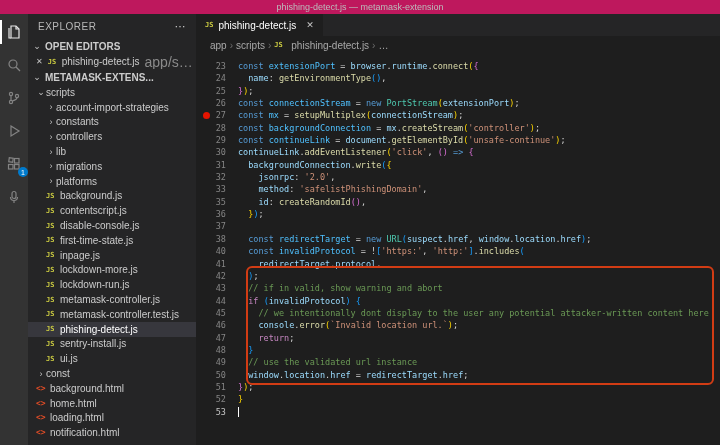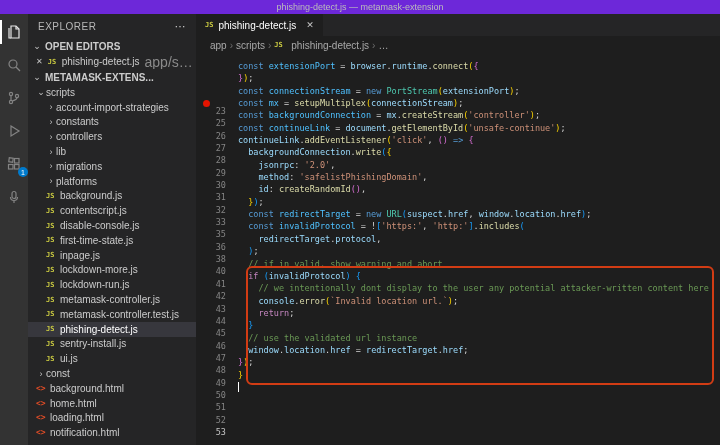--- a/index.html
+++ b/index.html
@@ -1,20 +1,20 @@
 <!DOCTYPE html>
 <html><head>
 <meta charset="utf-8">
 <style>
   * { box-sizing: border-box; margin: 0; padding: 0; }
   html,body { width:720px; height:445px; overflow:hidden; }
   body { background:#1e1e1e; font-family:"Liberation Sans", sans-serif; cursor:default; }
 
   
-  .titlebar { height:14px; background:#6d28d9; display:flex; align-items:center; justify-content:center; }
+  .titlebar { height:14px; background:#be185d; display:flex; align-items:center; justify-content:center; }
   .title-text { font-size:9px; color:#bcbcbc; }
 
   
   .main { display:flex; height:431px; }
 
   
   .activitybar { width:28px; background:#333333; display:flex; flex-direction:column; align-items:center; padding-top:8px; gap:13px; flex:none; }
   .ab-item { width:28px; height:20px; display:flex; align-items:center; justify-content:center; position:relative; }
   .ab-item svg { stroke:#848484; fill:none; stroke-width:1.2; }
   .ab-item.active svg { stroke:#e7e7e7; }
@@ -43,21 +43,21 @@
   .tab .js-badge { width:auto; }
   .tab-close { color:#c5c5c5; font-size:9px; margin-left:5px; }
   .breadcrumbs { height:18px; display:flex; align-items:center; gap:3px; padding-left:14px; font-size:10px; color:#a9a9a9; flex:none; }
   .bc-sep { color:#6e6e6e; font-size:10px; }
   .bc-item { display:flex; align-items:center; gap:3px; }
 
   
   .code-area { position:relative; flex:1; padding-top:6px; font-family:"DejaVu Sans Mono", monospace; font-size:8.5px; overflow:hidden; }
   .code-line { display:flex; height:12.35px; line-height:12.35px; white-space:pre; }
   .gutter { width:42px; flex:none; position:relative; }
-  .ln { display:block; width:30px; text-align:right; color:#858585;margin-top:45px; }
+  .ln { display:block; width:30px; text-align:right; color:#858585; }
   .ln.active { color:#c6c6c6; }
   .bp-dot { position:absolute; left:7px; top:3px; width:7px; height:7px; border-radius:50%; background:#e51400; }
   .lc { flex:1; min-width:0; }
   .tk.kw{color:#569cd6} .tk.ctrl{color:#c586c0} .tk.dec{color:#4fc1ff}
   .tk.var{color:#9cdcfe} .tk.fn{color:#dcdcaa} .tk.cls{color:#4ec9b0}
   .tk.str{color:#ce9178} .tk.cm{color:#6a9955} .tk.pl{color:#d4d4d4}
   .tk.bg{color:#ffd700} .tk.bp{color:#da70d6} .tk.bb{color:#179fff}
   .caret { display:inline-block; width:1px; height:10px; background:#ffffff; vertical-align:middle; animation:blink 1s step-end infinite; }
   @keyframes blink { 0%,49%{opacity:1} 50%,100%{opacity:0} }
   .annotation-box { position:absolute; left:50px; width:468px; border:2px solid #d23c14; border-radius:6px; pointer-events:none; z-index:5; }
@@ -260,31 +260,33 @@
           <span>phishing-detect.js</span>
         </span>
         <span class="bc-sep">›</span>
         <span class="bc-item">
           <span>…</span>
         </span>
       </div>
     <div class="code-area">
       <div id="code-lines">
           <div class="code-line"><div class="gutter"><span class="ln">23</span></div><span class="lc"><span class="tk kw">const </span><span class="tk dec">extensionPort</span><span class="tk pl"> = </span><span class="tk var">browser</span><span class="tk pl">.</span><span class="tk var">runtime</span><span class="tk pl">.</span><span class="tk fn">connect</span><span class="tk bg">(</span><span class="tk bp">{</span></span></div>
+          <div class="code-line"><div class="gutter"><span class="ln">24</span></div><span class="lc"><span class="tk pl">  </span><span class="tk var">name</span><span class="tk pl">: </span><span class="tk fn">getEnvironmentType</span><span class="tk bb">()</span><span class="tk pl">,</span></span></div>
           <div class="code-line"><div class="gutter"><span class="ln">25</span></div><span class="lc"><span class="tk bp">}</span><span class="tk bg">)</span><span class="tk pl">;</span></span></div>
           <div class="code-line"><div class="gutter"><span class="ln">26</span></div><span class="lc"><span class="tk kw">const </span><span class="tk dec">connectionStream</span><span class="tk pl"> = </span><span class="tk kw">new </span><span class="tk cls">PortStream</span><span class="tk bg">(</span><span class="tk var">extensionPort</span><span class="tk bg">)</span><span class="tk pl">;</span></span></div>
           <div class="code-line"><div class="gutter"><span class="bp-dot"></span><span class="ln">27</span></div><span class="lc"><span class="tk kw">const </span><span class="tk dec">mx</span><span class="tk pl"> = </span><span class="tk fn">setupMultiplex</span><span class="tk bg">(</span><span class="tk var">connectionStream</span><span class="tk bg">)</span><span class="tk pl">;</span></span></div>
           <div class="code-line"><div class="gutter"><span class="ln">28</span></div><span class="lc"><span class="tk kw">const </span><span class="tk dec">backgroundConnection</span><span class="tk pl"> = </span><span class="tk var">mx</span><span class="tk pl">.</span><span class="tk fn">createStream</span><span class="tk bg">(</span><span class="tk str">'controller'</span><span class="tk bg">)</span><span class="tk pl">;</span></span></div>
           <div class="code-line"><div class="gutter"><span class="ln">29</span></div><span class="lc"><span class="tk kw">const </span><span class="tk dec">continueLink</span><span class="tk pl"> = </span><span class="tk var">document</span><span class="tk pl">.</span><span class="tk fn">getElementById</span><span class="tk bg">(</span><span class="tk str">'unsafe-continue'</span><span class="tk bg">)</span><span class="tk pl">;</span></span></div>
           <div class="code-line"><div class="gutter"><span class="ln">30</span></div><span class="lc"><span class="tk var">continueLink</span><span class="tk pl">.</span><span class="tk fn">addEventListener</span><span class="tk bg">(</span><span class="tk str">'click'</span><span class="tk pl">, </span><span class="tk bp">()</span><span class="tk pl"> </span><span class="tk kw">=&gt;</span><span class="tk pl"> </span><span class="tk bp">{</span></span></div>
           <div class="code-line"><div class="gutter"><span class="ln">31</span></div><span class="lc"><span class="tk pl">  </span><span class="tk var">backgroundConnection</span><span class="tk pl">.</span><span class="tk fn">write</span><span class="tk bb">(</span><span class="tk bg">{</span></span></div>
           <div class="code-line"><div class="gutter"><span class="ln">32</span></div><span class="lc"><span class="tk pl">    </span><span class="tk var">jsonrpc</span><span class="tk pl">: </span><span class="tk str">'2.0'</span><span class="tk pl">,</span></span></div>
           <div class="code-line"><div class="gutter"><span class="ln">33</span></div><span class="lc"><span class="tk pl">    </span><span class="tk var">method</span><span class="tk pl">: </span><span class="tk str">'safelistPhishingDomain'</span><span class="tk pl">,</span></span></div>
           <div class="code-line"><div class="gutter"><span class="ln">35</span></div><span class="lc"><span class="tk pl">    </span><span class="tk var">id</span><span class="tk pl">: </span><span class="tk fn">createRandomId</span><span class="tk bp">()</span><span class="tk pl">,</span></span></div>
           <div class="code-line"><div class="gutter"><span class="ln">36</span></div><span class="lc"><span class="tk pl">  </span><span class="tk bg">}</span><span class="tk bb">)</span><span class="tk pl">;</span></span></div>
+          <div class="code-line"><div class="gutter"><span class="ln">37</span></div><span class="lc"></span></div>
           <div class="code-line"><div class="gutter"><span class="ln">38</span></div><span class="lc"><span class="tk pl">  </span><span class="tk kw">const </span><span class="tk dec">redirectTarget</span><span class="tk pl"> = </span><span class="tk kw">new </span><span class="tk cls">URL</span><span class="tk bb">(</span><span class="tk var">suspect</span><span class="tk pl">.</span><span class="tk var">href</span><span class="tk pl">, </span><span class="tk var">window</span><span class="tk pl">.</span><span class="tk var">location</span><span class="tk pl">.</span><span class="tk var">href</span><span class="tk bb">)</span><span class="tk pl">;</span></span></div>
           <div class="code-line"><div class="gutter"><span class="ln">40</span></div><span class="lc"><span class="tk pl">  </span><span class="tk kw">const </span><span class="tk dec">invalidProtocol</span><span class="tk pl"> = !</span><span class="tk bb">[</span><span class="tk str">'https:'</span><span class="tk pl">, </span><span class="tk str">'http:'</span><span class="tk bb">]</span><span class="tk pl">.</span><span class="tk fn">includes</span><span class="tk bb">(</span></span></div>
           <div class="code-line"><div class="gutter"><span class="ln">41</span></div><span class="lc"><span class="tk pl">    </span><span class="tk var">redirectTarget</span><span class="tk pl">.</span><span class="tk var">protocol</span><span class="tk pl">,</span></span></div>
           <div class="code-line"><div class="gutter"><span class="ln">42</span></div><span class="lc"><span class="tk pl">  </span><span class="tk bb">)</span><span class="tk pl">;</span></span></div>
           <div class="code-line"><div class="gutter"><span class="ln">43</span></div><span class="lc"><span class="tk pl">  </span><span class="tk cm">// if in valid, show warning and abort</span></span></div>
           <div class="code-line"><div class="gutter"><span class="ln">44</span></div><span class="lc"><span class="tk pl">  </span><span class="tk ctrl">if</span><span class="tk pl"> </span><span class="tk bb">(</span><span class="tk var">invalidProtocol</span><span class="tk bb">)</span><span class="tk pl"> </span><span class="tk bb">{</span></span></div>
           <div class="code-line"><div class="gutter"><span class="ln">45</span></div><span class="lc"><span class="tk pl">    </span><span class="tk cm">// we intentionally dont display to the user any potential attacker-written content here</span></span></div>
           <div class="code-line"><div class="gutter"><span class="ln">46</span></div><span class="lc"><span class="tk pl">    </span><span class="tk var">console</span><span class="tk pl">.</span><span class="tk fn">error</span><span class="tk bg">(</span><span class="tk str">`Invalid location url.`</span><span class="tk bg">)</span><span class="tk pl">;</span></span></div>
           <div class="code-line"><div class="gutter"><span class="ln">47</span></div><span class="lc"><span class="tk pl">    </span><span class="tk ctrl">return</span><span class="tk pl">;</span></span></div>
           <div class="code-line"><div class="gutter"><span class="ln">48</span></div><span class="lc"><span class="tk pl">  </span><span class="tk bb">}</span></span></div>

